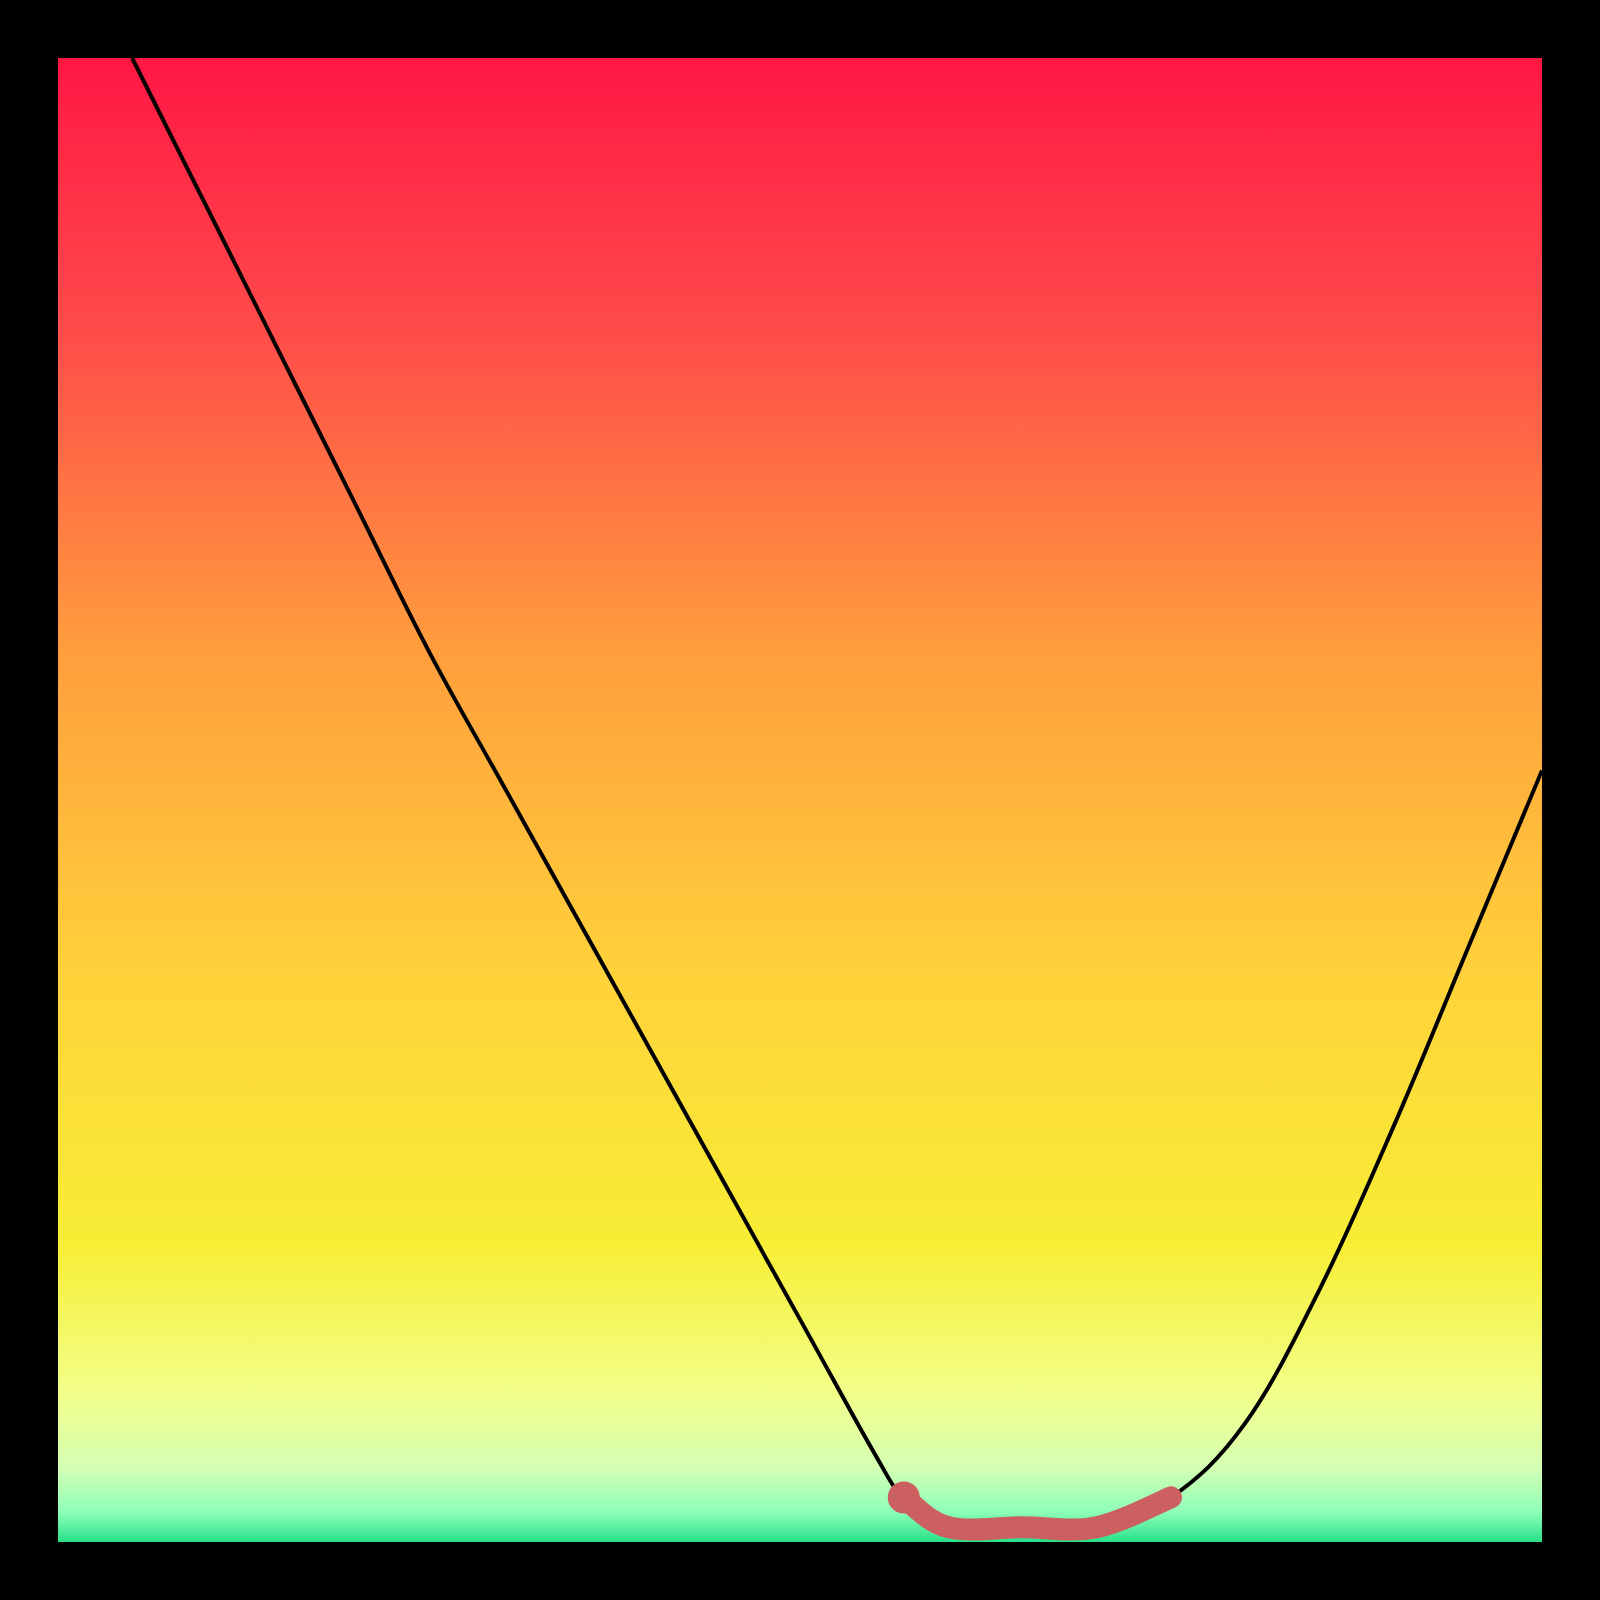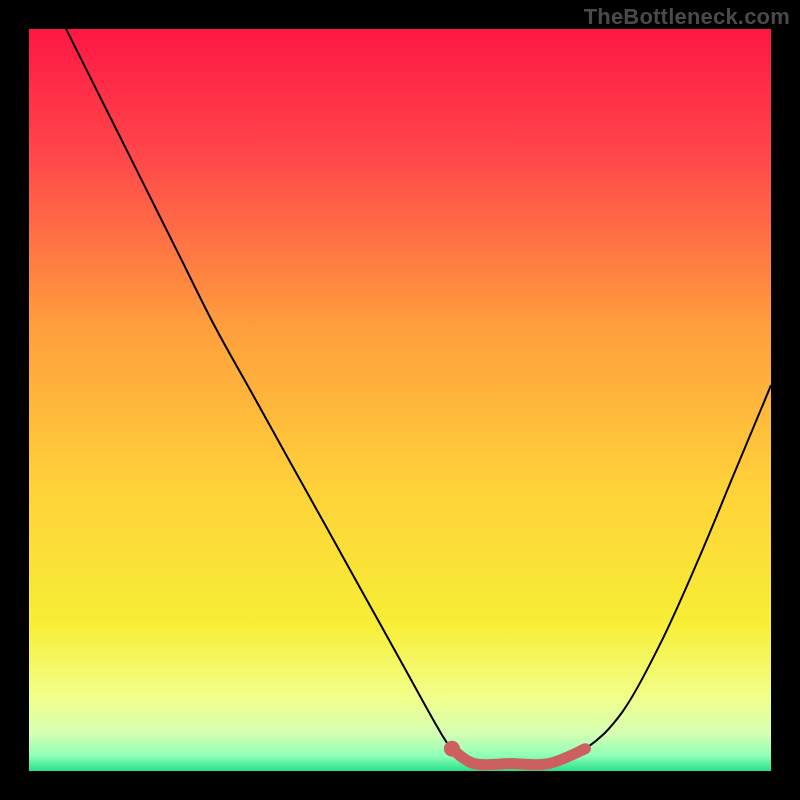--- a/index.html
+++ b/index.html
@@ -51,21 +51,20 @@
     stroke-linejoin: round;
   }
   .highlight-dot {
     fill: #cc6060;
   }
 </style>
 </head>
 <body>
 <div class="frame">
 
-  <div class="watermark">TheBottleneck.com</div>
 
   <div class="plot-area">
     <svg width="742" height="742" viewBox="0 0 742 742">
       <defs>
         <linearGradient id="bg-grad" x1="0" y1="0" x2="0" y2="1">
           <stop id="g0" offset="0%" stop-color="#ff1744"></stop>
           <stop id="g1" offset="18%" stop-color="#ff4a4a"></stop>
           <stop id="g2" offset="40%" stop-color="#ff9e3d"></stop>
           <stop id="g3" offset="62%" stop-color="#ffd23a"></stop>
           <stop id="g4" offset="80%" stop-color="#f7ee35"></stop>

